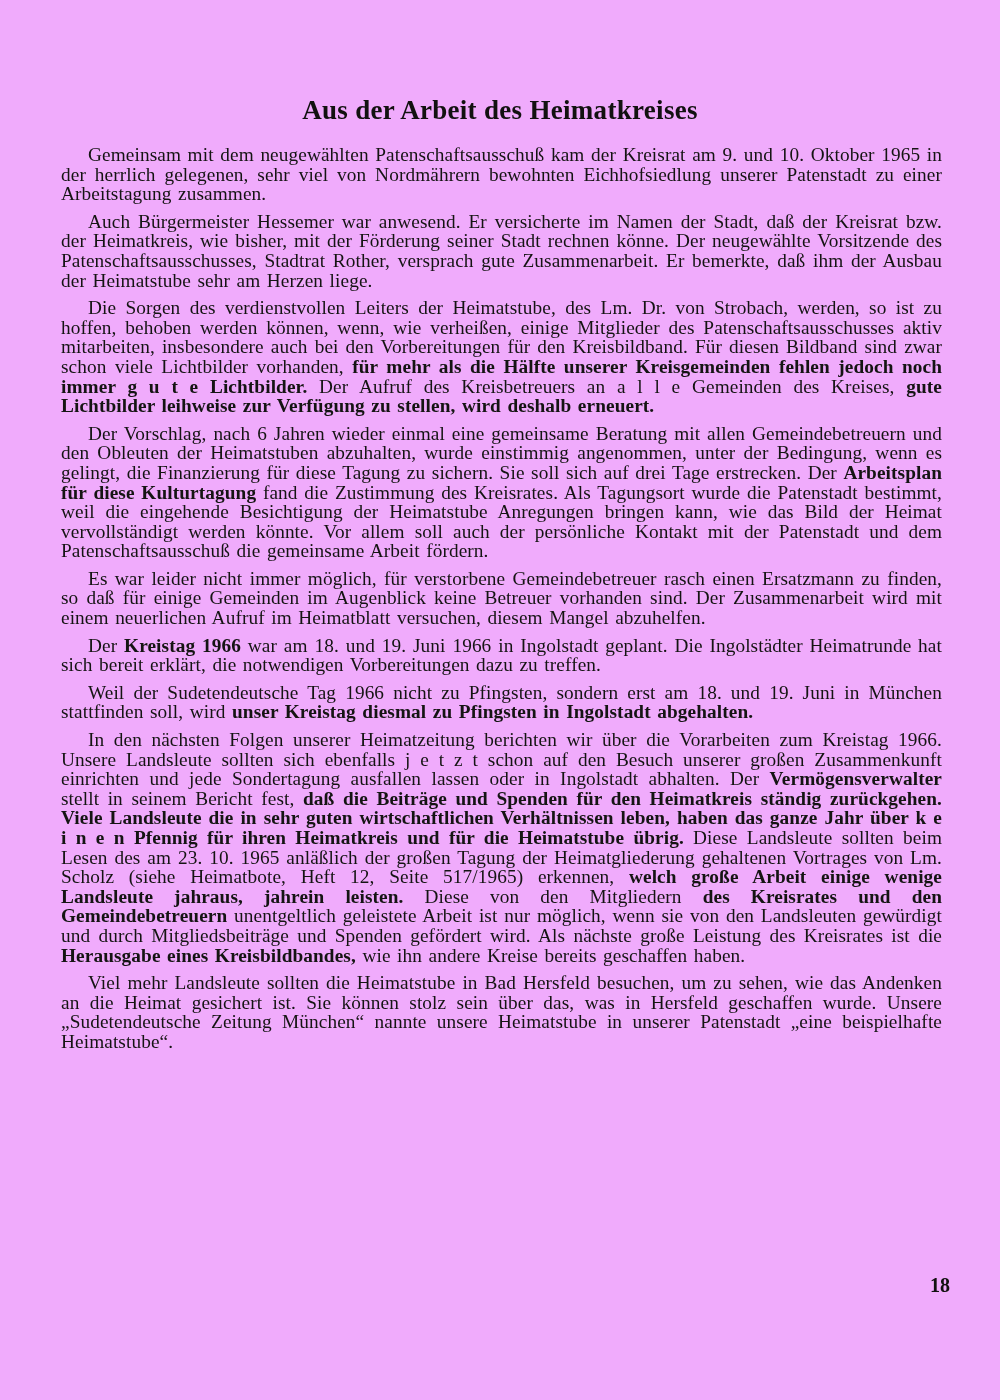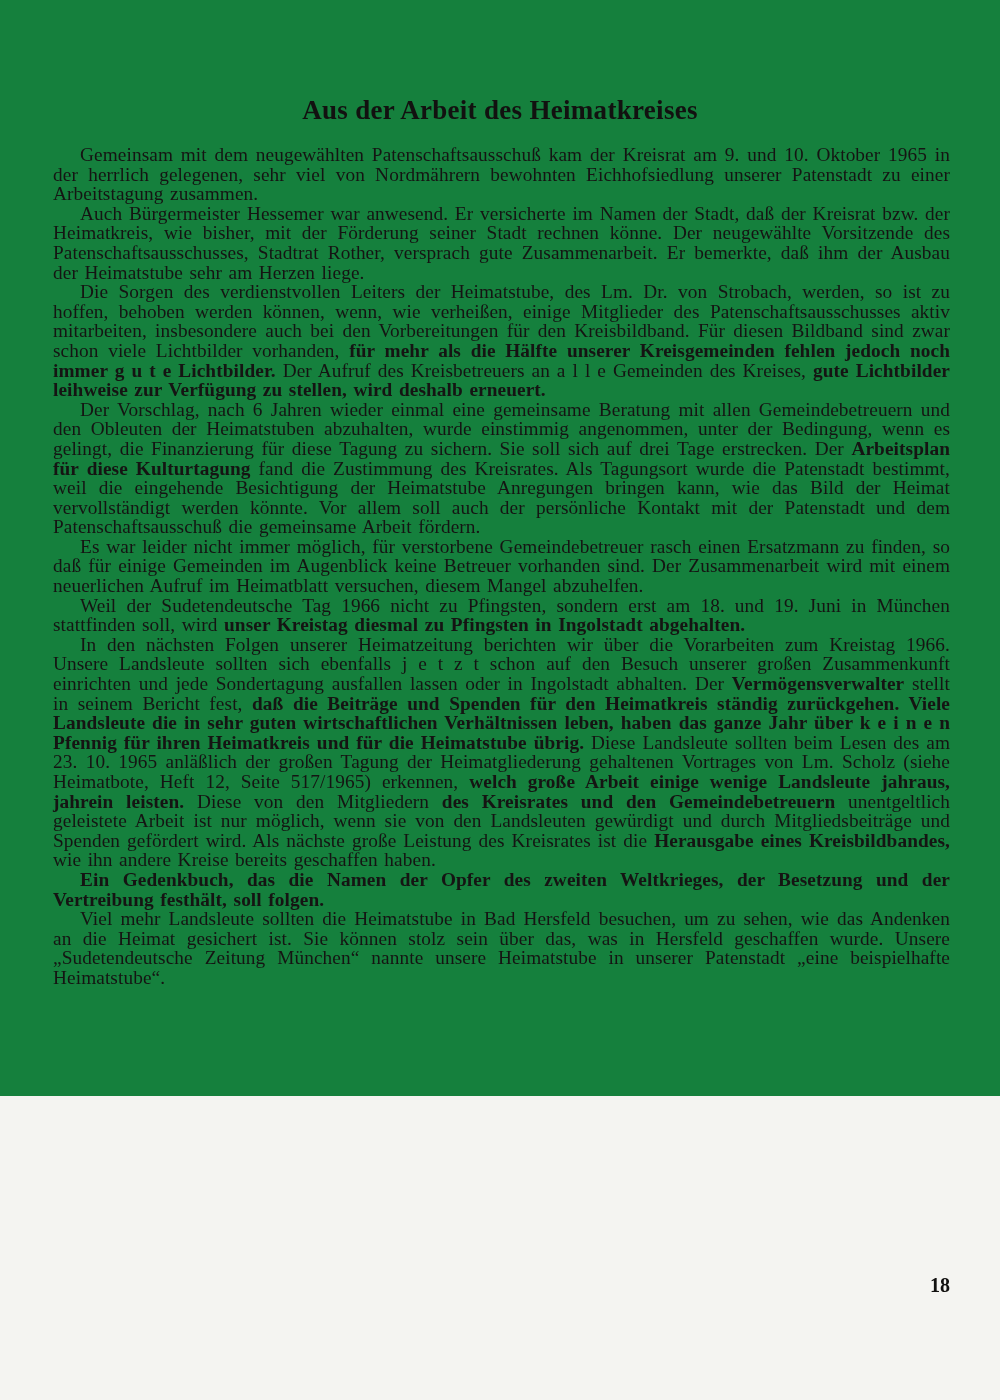--- a/index.html
+++ b/index.html
@@ -8,22 +8,22 @@
   }
   body {
     width: 1000px;
     height: 1400px;
     background: #f4f4f1;
     overflow: hidden;
   }
   .page {
     position: relative;
     width: 1000px;
-    height: 1096px;
-    background: #15803d;
+    height: 1400px;
+    background: #f0abfc;
     color: #151413;
     font-family: "Liberation Serif", serif;
     box-sizing: border-box;
   }
   .title {
     margin: 0;
     padding-top: 95px;
     text-align: center;
     font-size: 27px;
     font-weight: bold;
@@ -32,21 +32,21 @@
   }
   .content {
     margin: 19px 50px 0 53px;
     font-size: 19.3px;
     line-height: 19.6px;
     text-align: justify;
     word-spacing: 1.6px;
     letter-spacing: 0.1px;
   }
   .content p.para {
-    margin: 0;
+    margin: 8px;
     text-indent: 27px;
   }
   .content .bold {
     font-weight: bold;
   }
   .pagenum {
     position: absolute;
     top: 1274px;
     right: 50px;
     font-size: 20px;
@@ -59,20 +59,20 @@
 
 <div class="page">
   <h1 class="title">Aus der Arbeit des Heimatkreises</h1>
 
   <div class="content">
       <p class="para"><span>Gemeinsam mit dem neugewählten Patenschaftsausschuß kam der Kreisrat am 9. und 10. Oktober 1965 in der herrlich gelegenen, sehr viel von Nordmährern bewohnten Eichhofsiedlung unserer Patenstadt zu einer Arbeitstagung zusammen.</span></p>
       <p class="para"><span>Auch Bürgermeister Hessemer war anwesend. Er versicherte im Namen der Stadt, daß der Kreisrat bzw. der Heimatkreis, wie bisher, mit der Förderung seiner Stadt rechnen könne. Der neugewählte Vorsitzende des Patenschaftsausschusses, Stadtrat Rother, versprach gute Zusammenarbeit. Er bemerkte, daß ihm der Ausbau der Heimatstube sehr am Herzen liege.</span></p>
       <p class="para"><span>Die Sorgen des verdienstvollen Leiters der Heimatstube, des Lm. Dr. von Strobach, werden, so ist zu hoffen, behoben werden können, wenn, wie verheißen, einige Mitglieder des Patenschaftsausschusses aktiv mitarbeiten, insbesondere auch bei den Vorbereitungen für den Kreisbildband. Für diesen Bildband sind zwar schon viele Lichtbilder vorhanden, </span><span class="bold">für mehr als die Hälfte unserer Kreisgemeinden fehlen jedoch noch immer g u t e Lichtbilder.</span><span> Der Aufruf des Kreisbetreuers an a l l e Gemeinden des Kreises, </span><span class="bold">gute Lichtbilder leihweise zur Verfügung zu stellen, wird deshalb erneuert.</span></p>
       <p class="para"><span>Der Vorschlag, nach 6 Jahren wieder einmal eine gemeinsame Beratung mit allen Gemeindebetreuern und den Obleuten der Heimatstuben abzuhalten, wurde einstimmig angenommen, unter der Bedingung, wenn es gelingt, die Finanzierung für diese Tagung zu sichern. Sie soll sich auf drei Tage erstrecken. Der </span><span class="bold">Arbeitsplan für diese Kulturtagung</span><span> fand die Zustimmung des Kreisrates. Als Tagungsort wurde die Patenstadt bestimmt, weil die eingehende Besichtigung der Heimatstube Anregungen bringen kann, wie das Bild der Heimat vervollständigt werden könnte. Vor allem soll auch der persönliche Kontakt mit der Patenstadt und dem Patenschaftsausschuß die gemeinsame Arbeit fördern.</span></p>
       <p class="para"><span>Es war leider nicht immer möglich, für verstorbene Gemeindebetreuer rasch einen Ersatzmann zu finden, so daß für einige Gemeinden im Augenblick keine Betreuer vorhanden sind. Der Zusammenarbeit wird mit einem neuerlichen Aufruf im Heimatblatt versuchen, diesem Mangel abzuhelfen.</span></p>
+      <p class="para"><span>Der </span><span class="bold">Kreistag 1966</span><span> war am 18. und 19. Juni 1966 in Ingolstadt geplant. Die Ingolstädter Heimatrunde hat sich bereit erklärt, die notwendigen Vorbereitungen dazu zu treffen.</span></p>
       <p class="para"><span>Weil der Sudetendeutsche Tag 1966 nicht zu Pfingsten, sondern erst am 18. und 19. Juni in München stattfinden soll, wird </span><span class="bold">unser Kreistag diesmal zu Pfingsten in Ingolstadt abgehalten.</span></p>
       <p class="para"><span>In den nächsten Folgen unserer Heimatzeitung berichten wir über die Vorarbeiten zum Kreistag 1966. Unsere Landsleute sollten sich ebenfalls j e t z t schon auf den Besuch unserer großen Zusammenkunft einrichten und jede Sondertagung ausfallen lassen oder in Ingolstadt abhalten. Der </span><span class="bold">Vermögensverwalter</span><span> stellt in seinem Bericht fest, </span><span class="bold">daß die Beiträge und Spenden für den Heimatkreis ständig zurückgehen. Viele Landsleute die in sehr guten wirtschaftlichen Verhältnissen leben, haben das ganze Jahr über k e i n e n Pfennig für ihren Heimatkreis und für die Heimatstube übrig.</span><span> Diese Landsleute sollten beim Lesen des am 23. 10. 1965 anläßlich der großen Tagung der Heimatgliederung gehaltenen Vortrages von Lm. Scholz (siehe Heimatbote, Heft 12, Seite 517/1965) erkennen, </span><span class="bold">welch große Arbeit einige wenige Landsleute jahraus, jahrein leisten.</span><span> Diese von den Mitgliedern </span><span class="bold">des Kreisrates und den Gemeindebetreuern</span><span> unentgeltlich geleistete Arbeit ist nur möglich, wenn sie von den Landsleuten gewürdigt und durch Mitgliedsbeiträge und Spenden gefördert wird. Als nächste große Leistung des Kreisrates ist die </span><span class="bold">Herausgabe eines Kreisbildbandes,</span><span> wie ihn andere Kreise bereits geschaffen haben.</span></p>
-      <p class="para"><span class="bold">Ein Gedenkbuch, das die Namen der Opfer des zweiten Weltkrieges, der Besetzung und der Vertreibung festhält, soll folgen.</span></p>
       <p class="para"><span>Viel mehr Landsleute sollten die Heimatstube in Bad Hersfeld besuchen, um zu sehen, wie das Andenken an die Heimat gesichert ist. Sie können stolz sein über das, was in Hersfeld geschaffen wurde. Unsere „Sudetendeutsche Zeitung München“ nannte unsere Heimatstube in unserer Patenstadt „eine beispielhafte Heimatstube“.</span></p>
     </div>
 
   <div class="pagenum">18</div>
 </div>
 
 </body></html>

